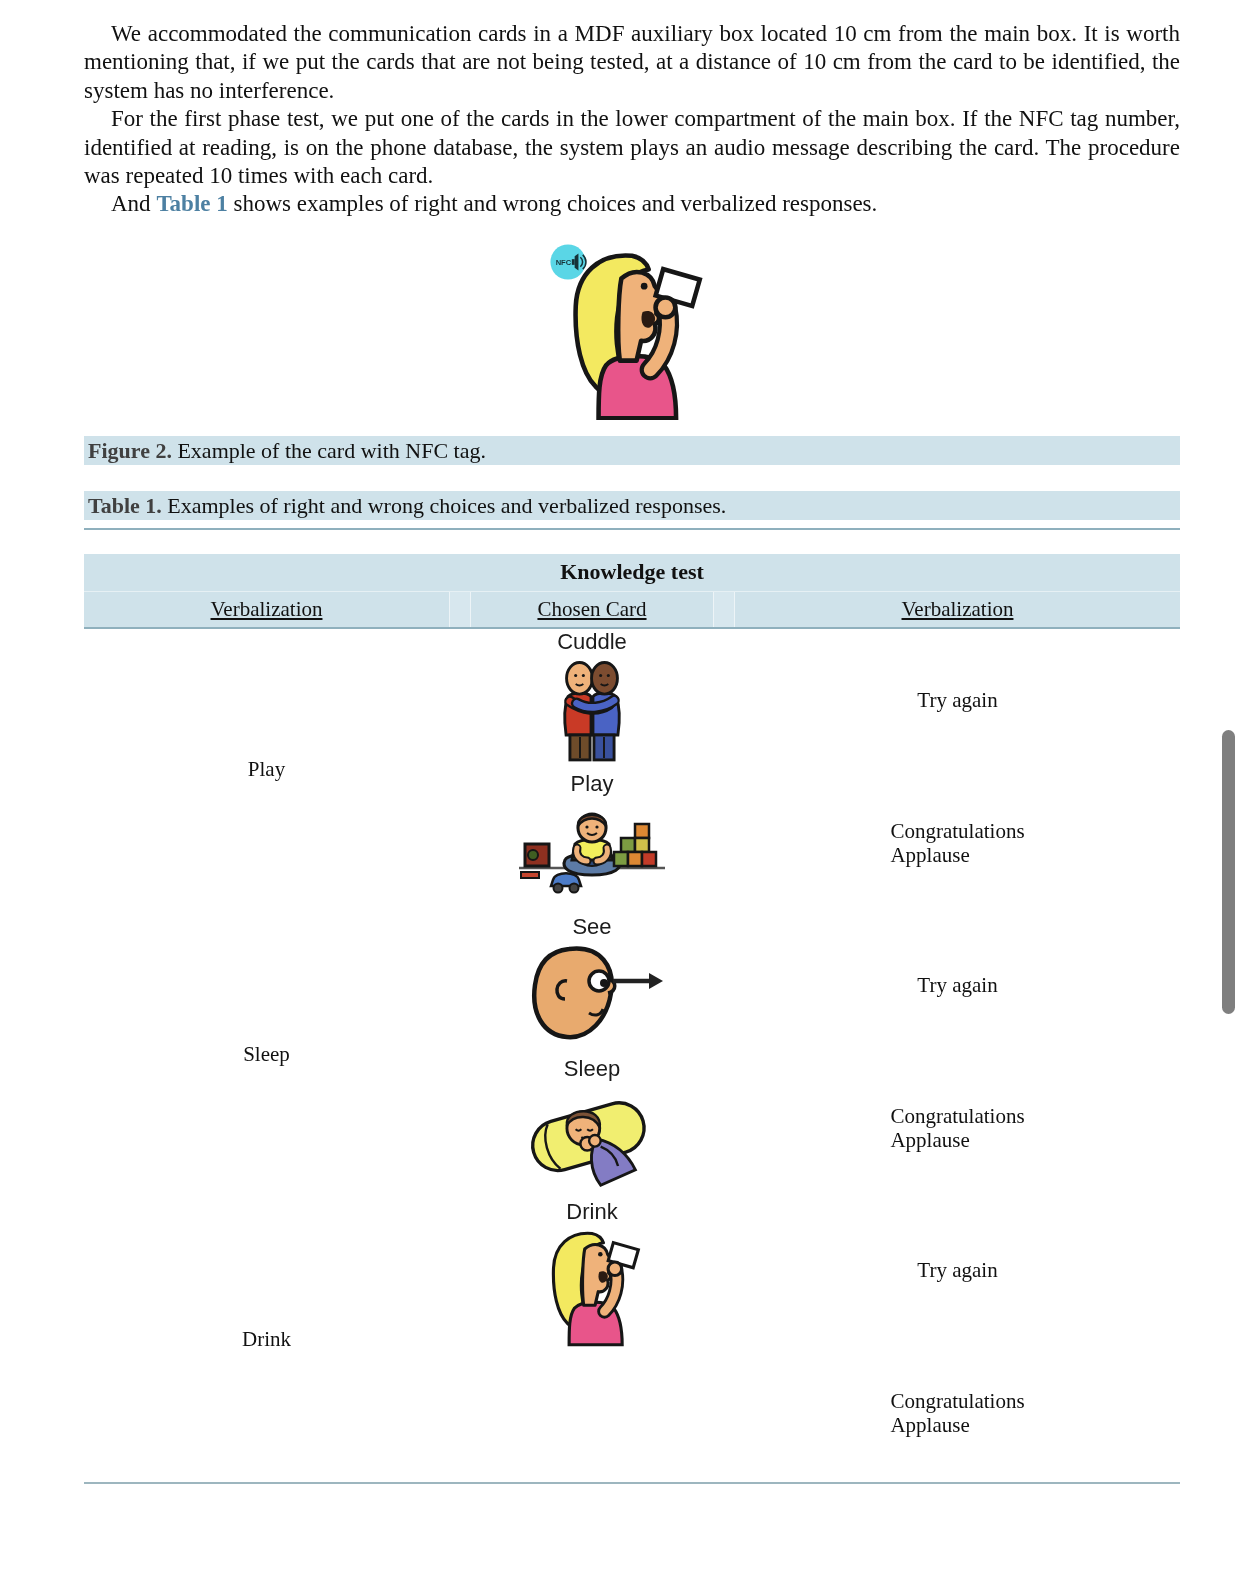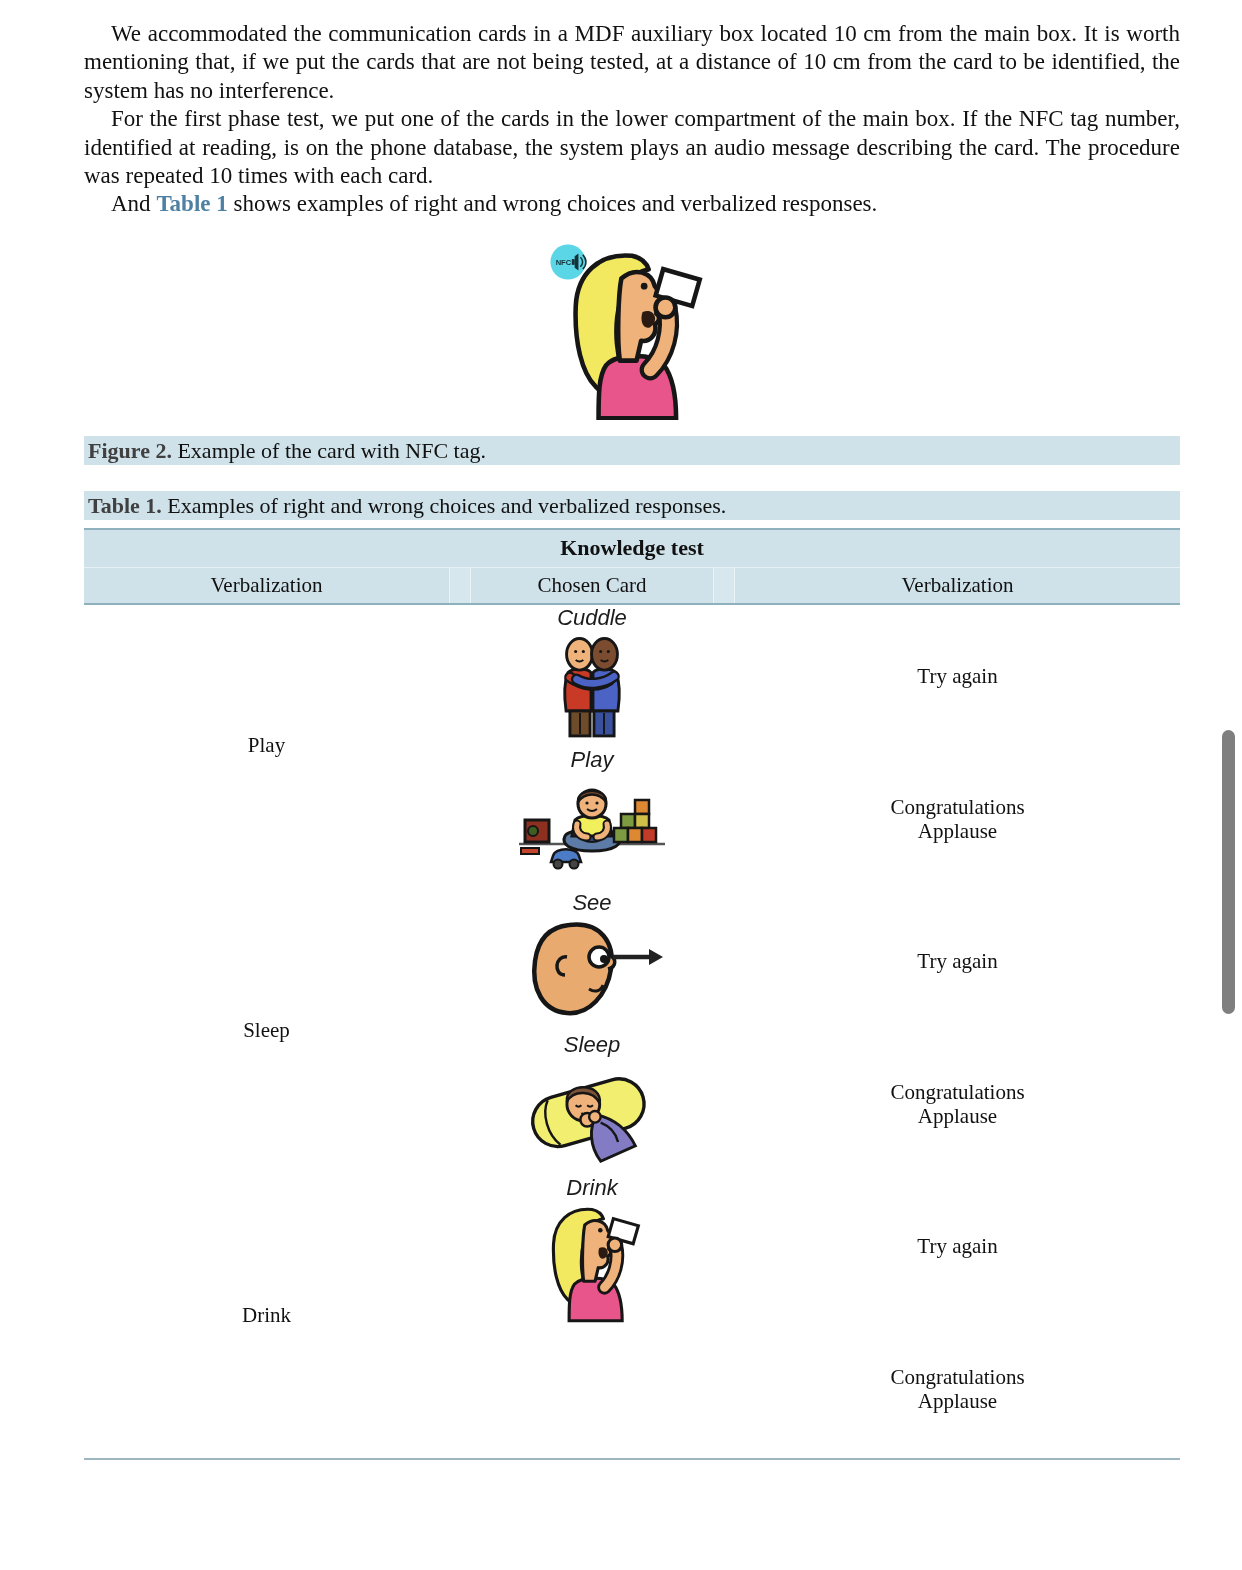--- a/index.html
+++ b/index.html
@@ -24,45 +24,45 @@
   .caption-band { background:#cfe2ea; height:29px; line-height:29px; font-size:22px;
                   padding-left:4px; margin-top:16px; }
   .caption-band.table-cap { margin-top:26px; }
   .cap-label { color:#404040; font-weight:bold; }
 
   
   .ktable { margin-top:8px; }
   .t-topline { height:2px; background:#8fb0bd; }
   .t-head1 { background:#cfe2ea; height:38px; display:flex; align-items:center;
              justify-content:center; font-size:22px; font-weight:bold;
-             border-bottom:1px solid #e6f0f4; }
-  .t-head2 { background:#cfe2ea; height:35px; display:flex; font-size:21px; }
+             border-bottom:1px solid #e6f0f4;margin-top:24px; }
+  .t-head2 { background:#cfe2ea; height:35px; display:flex; font-size:21px;text-decoration:underline; }
   .t-head2 .hcell { display:flex; align-items:center; justify-content:center; }
   .hc1 { width:365px; } .hc2 { width:242px; } .hc3 { flex:1; }
   .hspacer { width:22px; background:#d7e7ee; border-left:1px solid #edf4f7;
              border-right:1px solid #edf4f7; }
   .t-headline { height:2px; background:#8fb0bd; }
 
   .t-body { position:relative; height:855px; }
   .t-bottomline { position:absolute; left:0; right:0; top:853px; height:2px;
                   background:#9db6bf; z-index:1; }
   .tgroup { display:flex; height:285px; position:relative; z-index:2; }
   .tcol-left { width:365px; position:relative; }
   .verb-label { position:absolute; top:128px; left:0; width:100%;
                 text-align:center; font-size:21px; }
   .tcol-mid { width:286px; display:flex; flex-direction:column; }
-  .card-block { height:142.5px; display:flex; flex-direction:column; align-items:center;font-style:italic; }
+  .card-block { height:142.5px; display:flex; flex-direction:column; align-items:center; }
   .card-label { font-family:"Liberation Sans", sans-serif; font-size:22px;
                 color:#1c1c1c; line-height:26px; }
   .card-img { margin-top:1px; }
   .card-img svg { display:block; }
   .bleed { background:#fff; padding:0 10px; position:relative; z-index:3; }
   .tcol-right { flex:1; display:flex; flex-direction:column; }
   .resp { flex:1; display:flex; align-items:center; justify-content:center;
-          text-align:center; font-size:21px; line-height:24px; white-space:pre-line; }
+          text-align:left; font-size:21px; line-height:24px; white-space:pre-line; }
 
   
   .scroll-thumb { position:absolute; left:1222px; top:730px; width:13px; height:284px;
                   background:#7f7f7f; border-radius:7px; }
 </style>
 </head>
 <body>
 
 <svg width="0" height="0" style="position:absolute">
   <defs>

